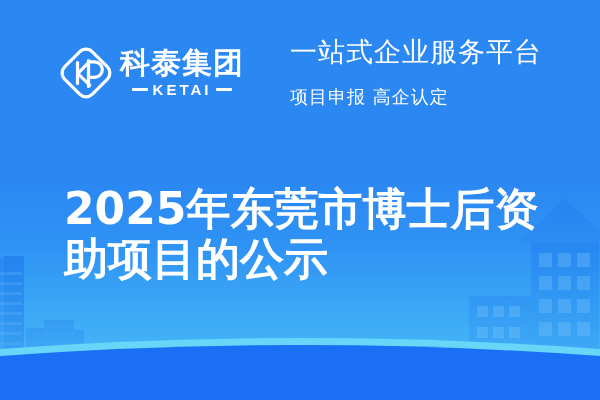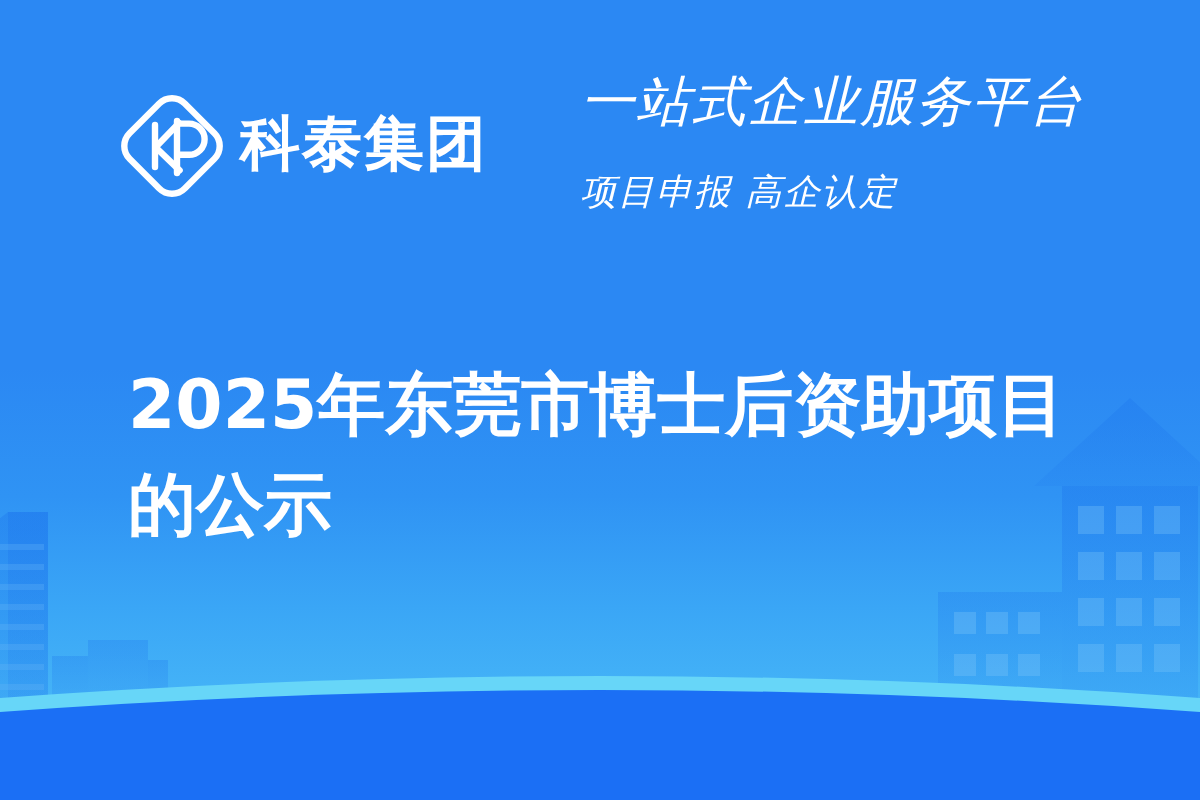--- a/index.html
+++ b/index.html
@@ -53,36 +53,36 @@
   .brand-en{
     color:#ffffff;font-size:15px;font-weight:bold;
     letter-spacing:3px;margin:0 5px;white-space:nowrap;
   }
 
   .divider{
     width:2px;height:49px;background:#9fcafb;
     margin-left:24px;margin-right:22px;border-radius:1px;
   }
 
-  .tagline{display:flex;flex-direction:column;justify-content:center;font-style:italic;}
+  .tagline{display:flex;flex-direction:column;justify-content:center;}
   .tag-main{
     color:#ffffff;font-size:27px;line-height:1.12;white-space:nowrap;
     letter-spacing:1px;
     font-family:"DejaVu Sans","Liberation Sans",sans-serif;
   }
   .tag-sub{
     color:#ffffff;font-size:18px;line-height:1.3;white-space:nowrap;
     margin-top:18px;letter-spacing:1px;
     font-family:"DejaVu Serif","Liberation Serif",serif;
   }
 
   
   .title{
     position:absolute;left:64px;top:155px;width:500px;
-    color:#ffffff;font-size:34px;font-weight:bold;
+    color:#ffffff;font-size:44px;font-weight:bold;
     line-height:50px;letter-spacing:0px;
     font-family:"DejaVu Sans","Liberation Sans",sans-serif;
   }
 </style>
 </head>
 <body>
 
 <div class="banner">
 
   <svg class="skyline" viewBox="0 0 600 400" preserveAspectRatio="none" aria-hidden="true">
@@ -166,20 +166,25 @@
 
         <path d="M19.5 17.5 L19.5 38.5" stroke="#ffffff" stroke-width="3.2" fill="none" stroke-linecap="round"></path>
         <path d="M31.5 16.5 L19.8 28.6 L31.8 40.2" stroke="#ffffff" stroke-width="3.2" fill="none" stroke-linecap="round" stroke-linejoin="round"></path>
 
         <path d="M30.5 15.5 L30.5 41.5" stroke="#ffffff" stroke-width="3.2" fill="none" stroke-linecap="round"></path>
         <path d="M30.5 16.8 L36.5 16.8 A7.8 7.8 0 0 1 36.5 32.4 L30.5 32.4" stroke="#ffffff" stroke-width="3.2" fill="none" stroke-linejoin="round"></path>
       </svg>
 
       <div class="logo-words">
         <div class="brand-cn">科泰集团</div>
+        <div class="brand-en-row">
+          <span class="dash"></span>
+          <span class="brand-en">KETAI</span>
+          <span class="dash"></span>
+        </div>
       </div>
     </div>
 
     <div class="divider"></div>
 
     <div class="tagline">
       <div class="tag-main">一站式企业服务平台</div>
       <div class="tag-sub">项目申报 高企认定</div>
     </div>
   </div>

